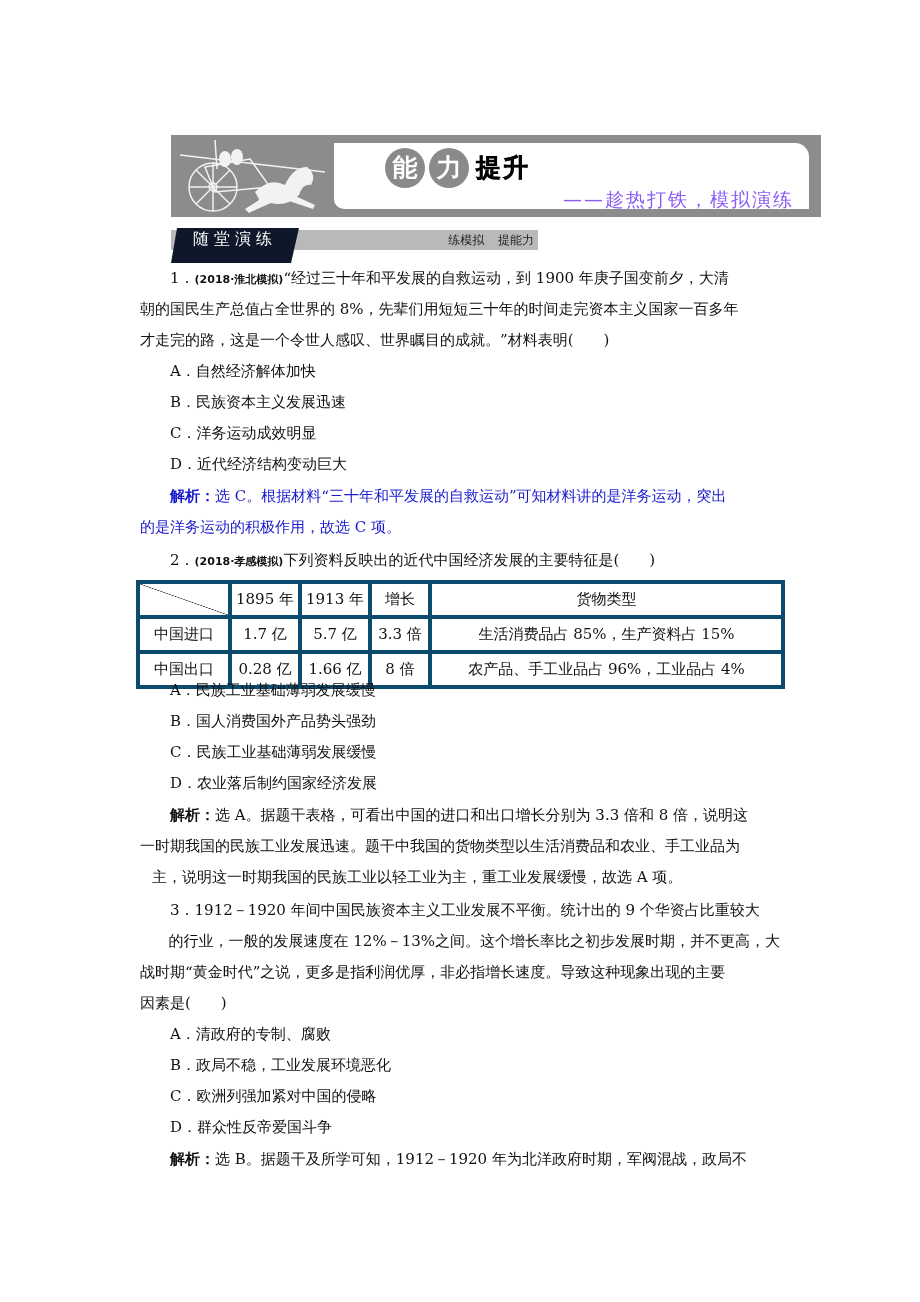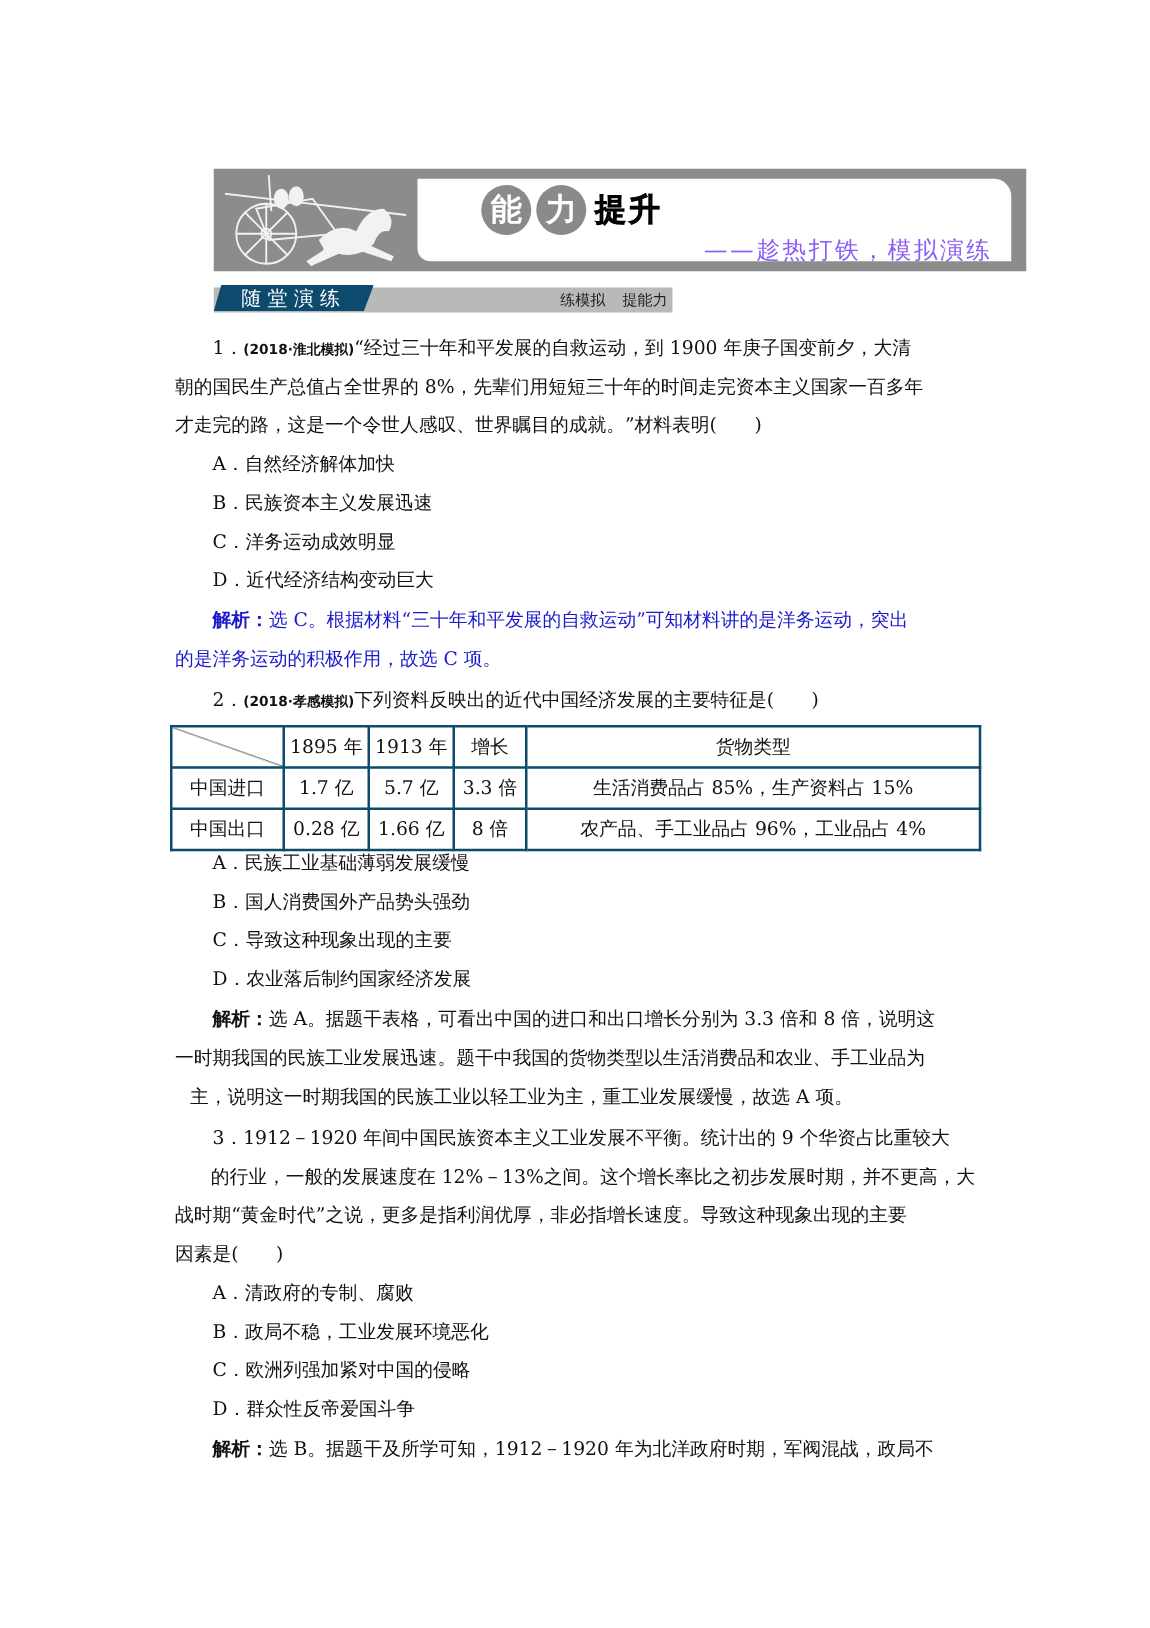--- a/index.html
+++ b/index.html
@@ -18,40 +18,40 @@
   .c1 { left: 51px; } .c2 { left: 95px; }
   .title-rest { position: absolute; left: 142px; top: 8px; font-family: "DejaVu Sans", sans-serif;
                 font-weight: bold; font-size: 25px; color: #111; letter-spacing: 2px;
                 -webkit-text-stroke: 0.5px #000; text-shadow: 1px 1px 0 #fff, -1px -1px 0 #fff; }
   .subtitle { position: absolute; right: 15px; top: 44px; font-family: "DejaVu Sans", sans-serif;
               font-size: 19px; color: #8b5cf6; letter-spacing: 2px; }
 
   
   .section-bar { position: absolute; left: 171px; top: 230px; width: 367px; height: 20px;
                  background: #b9b9b9; }
-  .section-tab { position: absolute; left: 0; top: -2px; width: 128px; height: 21px; background: #0c4a6e;
+  .section-tab { position: absolute; left: 0; top: -2px; width: 128px; height: 35px; background: #0f172a;
                  clip-path: polygon(6px 0, 100% 0, calc(100% - 8px) 100%, 0 100%); }
   .section-tab span { position: absolute; left: 22px; top: 1px; color: #fff; font-family: "DejaVu Sans", sans-serif;
                       font-size: 16px; letter-spacing: 5px; }
   .section-right { position: absolute; right: 4px; top: 2px; font-family: "DejaVu Sans", sans-serif;
                    font-size: 12px; color: #222; word-spacing: 10px; }
 
   
   .line { position: absolute; left: 140px; width: 640px; font-size: 15px; line-height: 20px;
           white-space: nowrap; }
   .indent { left: 170px; }
   .opt { left: 170px; }
   .blue { color: #1a1acc; }
   .bold { font-weight: bold; font-family: "DejaVu Sans", sans-serif; }
   .src { font-family: "DejaVu Sans", sans-serif; font-weight: bold; font-size: 11px; }
 
   
   table.data { position: absolute; left: 136px; top: 580px; width: 649px; border-collapse: collapse;
                font-size: 15px; }
-  table.data td { border: 2px solid #0c4a6e; text-align: center; height: 31px; padding: 0; }
+  table.data td { border: 4px solid #0c4a6e; text-align: center; height: 31px; padding: 0; }
   .diag { position: relative; background: linear-gradient(to top right, transparent calc(50% - 0.6px), #333 50%, transparent calc(50% + 0.6px)); }
 </style>
 </head>
 <body>
 
 <div class="banner">
   <svg class="chariot" viewBox="0 0 152 78">
     <g fill="none" stroke="#f2f2f2" stroke-width="1.5">
       <circle cx="38" cy="50" r="24"></circle>
       <circle cx="38" cy="50" r="4"></circle>
@@ -125,21 +125,21 @@
     <td>0.28 亿</td>
     <td>1.66 亿</td>
     <td>8 倍</td>
     <td>农产品、手工业品占 96%，工业品占 4%</td>
   </tr>
 </tbody>
   </table>
 
 <div class="line opt" style="top:680px;">A．民族工业基础薄弱发展缓慢</div>
 <div class="line opt" style="top:711px;">B．国人消费国外产品势头强劲</div>
-<div class="line opt" style="top:742px;">C．导致这种现象出现的主要</div>
+<div class="line opt" style="top:742px;">C．民族工业基础薄弱发展缓慢</div>
 <div class="line opt" style="top:773px;">D．农业落后制约国家经济发展</div>
 <div class="line indent" style="top:805px;">
   <span class="bold">解析：</span><span>选 A。据题干表格，可看出中国的进口和出口增长分别为 3.3 倍和 8 倍，说明这</span>
 </div>
 <div class="line" style="top:836px;">一时期我国的民族工业发展迅速。题干中我国的货物类型以生活消费品和农业、手工业品为</div>
 <div class="line" style="top:867px;margin-left:12px;">主，说明这一时期我国的民族工业以轻工业为主，重工业发展缓慢，故选 A 项。</div>
 
 <div class="line indent" style="top:900px;">
   <span>3．</span><span>1912－1920 年间中国民族资本主义工业发展不平衡。统计出的 9 个华资占比重较大</span>
 </div>

